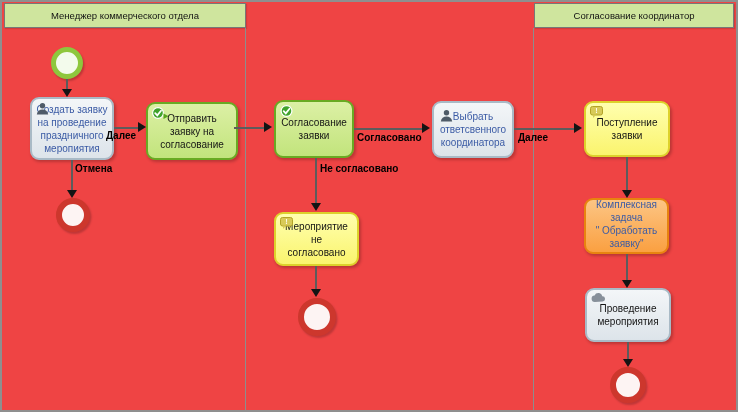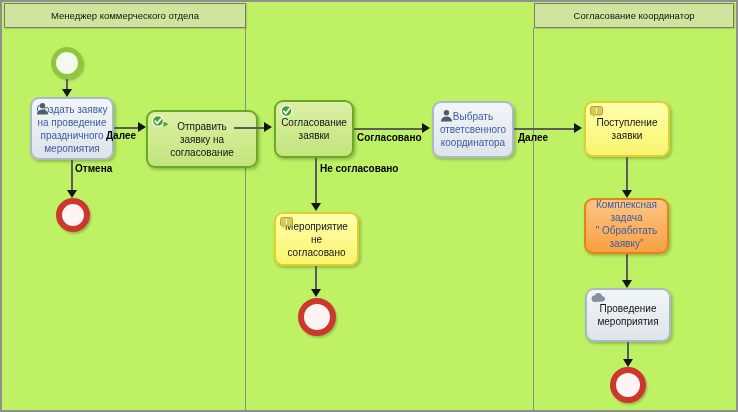--- a/index.html
+++ b/index.html
@@ -1,18 +1,18 @@
 <!DOCTYPE html>
 <html><head>
 <meta charset="utf-8">
 <style>
   html,body{margin:0;padding:0;background:#fff;}
   .canvas{
     position:relative;width:738px;height:412px;box-sizing:border-box;
-    border:2px solid #8f8f8f;background:#bef264;overflow:hidden;
+    border:2px solid #8f8f8f;background:#ef4444;overflow:hidden;
     font-family:"Liberation Sans",sans-serif;
   }
   .lane-header{
     position:absolute;top:1px;height:25px;box-sizing:border-box;
     border:1px solid #787878;display:flex;align-items:center;justify-content:center;
     font-size:9.5px;color:#111;box-shadow:1px 1px 1px rgba(0,0,0,.12);
   }
   .lane-div{position:absolute;top:26px;bottom:0;width:1px;background:#8d8d8d;}
   .task{
     position:absolute;box-sizing:border-box;border-radius:9px;
@@ -69,21 +69,21 @@
   <div class="hline" style="left:112px;top:125px;width:26px"></div>
   <div class="ah-right" style="left:136px;top:120px"></div>
   <div class="elabel" style="left:104px;top:128px">Далее</div>
 
   <div class="vline" style="left:69px;top:158px;height:31px"></div>
   <div class="ah-down" style="left:65px;top:188px"></div>
   <div class="elabel" style="left:73px;top:161px">Отмена</div>
 
   <div class="event end" style="left:54px;top:196px;width:34px;height:34px"></div>
 
-  <div class="task green" style="left:144px;top:108px;width:112px;height:58px">
+  <div class="task green" style="left:144px;top:100px;width:92px;height:58px">
     <svg class="icon" width="18" height="13" viewBox="0 0 18 13">
       <circle cx="6" cy="6" r="5.4" fill="#3fa32b" stroke="#ffffff" stroke-width="1.2"></circle>
       <path d="M3.2 6.2 L5.3 8.4 L9 3.8" stroke="#ffffff" stroke-width="1.8" fill="none" stroke-linecap="round"></path>
       <path d="M11.5 6.5 l5 2.8 -5 2.8 z" fill="#58a41f"></path>
     </svg>
     <span class="tlabel">Отправить
 заявку на
 согласование</span>
   </div>
 

